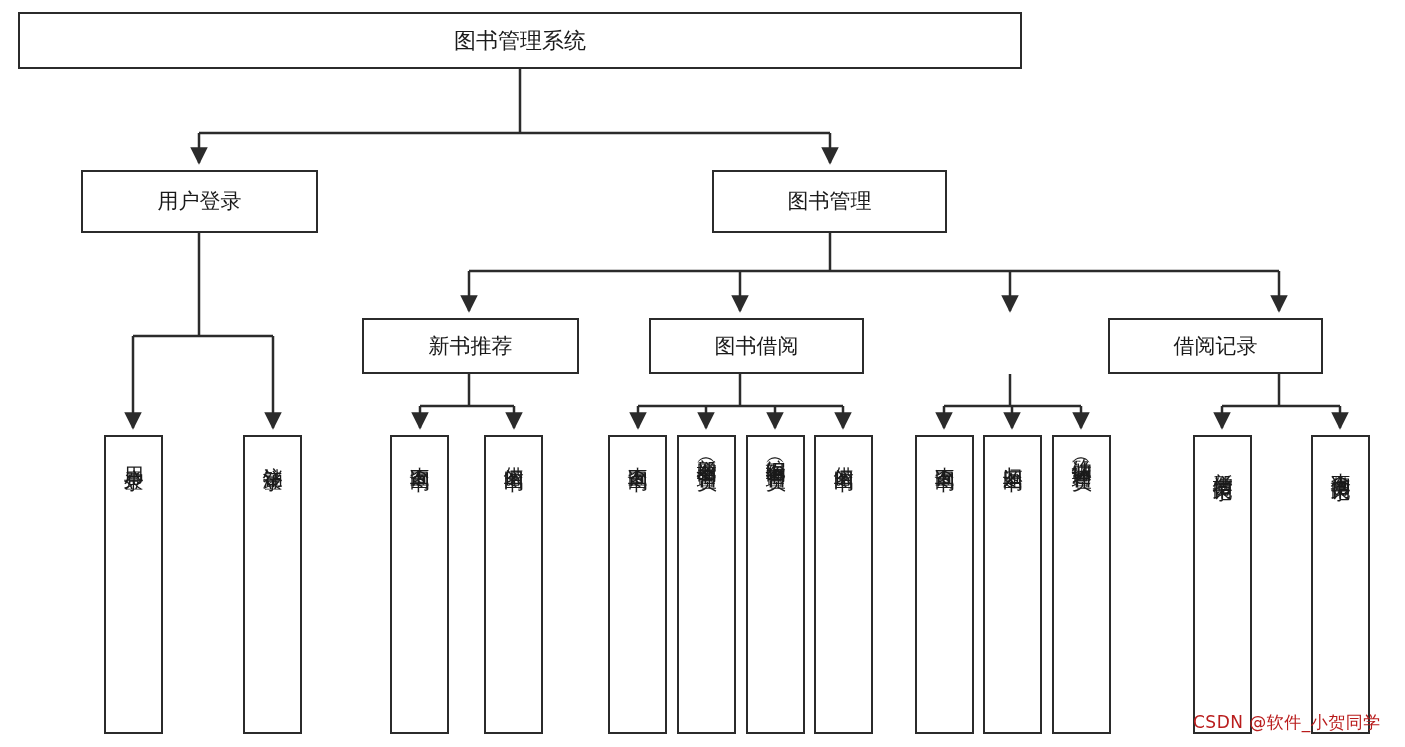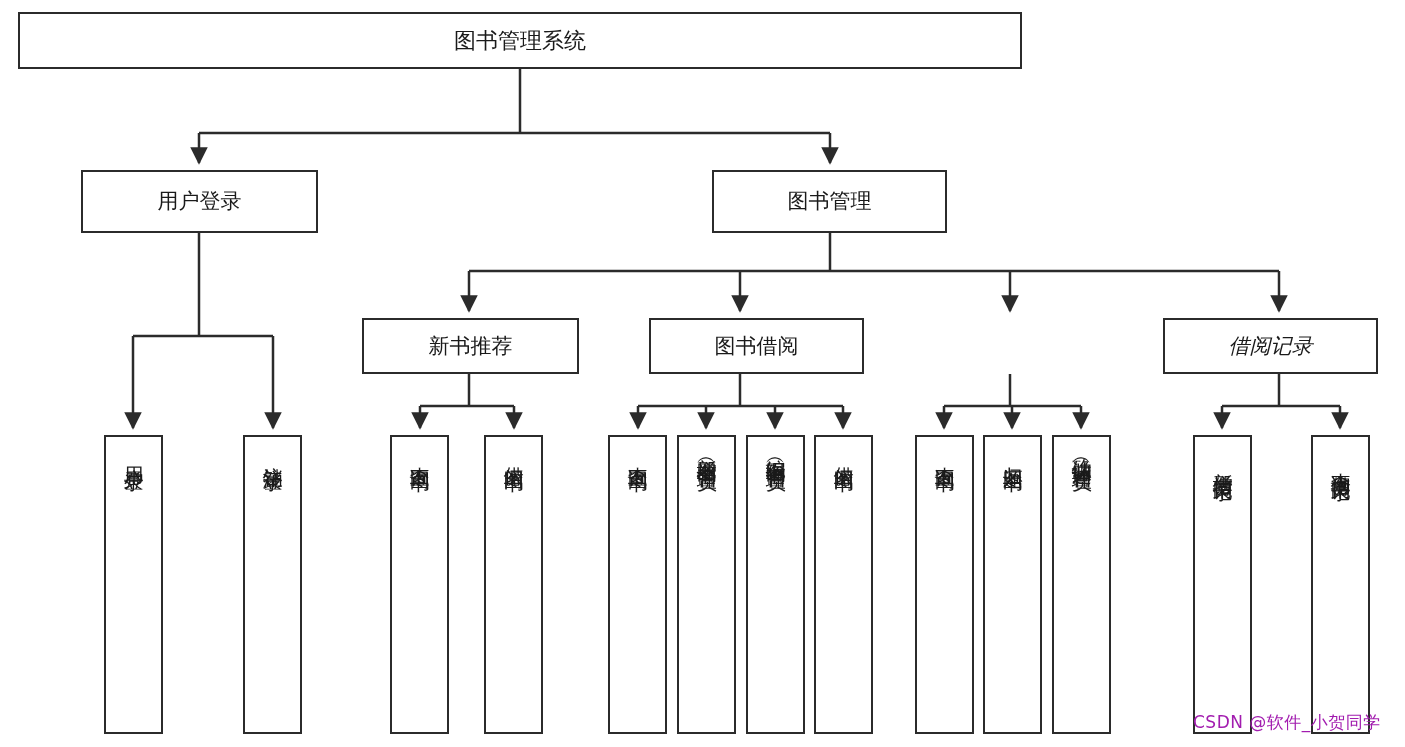--- a/index.html
+++ b/index.html
@@ -57,21 +57,21 @@
   .v-box {
     align-items: flex-start;
     justify-content: center;
     padding-top: 14px;
   }
   .watermark {
     position: absolute;
     left: 1193px;
     top: 711px;
     font-size: 17px;
-    color: #a21caf;
+    color: #b91c1c;
     white-space: nowrap;
     letter-spacing: 0.5px;
   }
 </style>
 </head>
 <body>
 
 <div id="diagram-root">
 
   <svg id="tree-svg" viewBox="0 0 1405 747" xmlns="http://www.w3.org/2000/svg">
@@ -139,21 +139,21 @@
 
   <div class="node-box" style="left:712px; top:170px; width:235px; height:63px;">
     <span class="node-label h-label">图书管理</span>
   </div>
 
   <div class="node-box" style="left:633px; top:318px; width:215px; height:56px;margin-left:16px;">
     <span class="node-label h-label">图书借阅</span>
   </div>
 
 
-  <div class="node-box" style="left:1163px; top:318px; width:215px; height:56px;font-style:italic;">
+  <div class="node-box" style="left:1108px; top:318px; width:215px; height:56px;">
     <span class="node-label h-label">借阅记录</span>
   </div>
 
   <div class="node-box v-box" style="left:104px; top:435px; width:59px; height:299px;">
     <span class="node-label">用户登录</span>
   </div>
 
   <div class="node-box v-box" style="left:243px; top:435px; width:59px; height:299px;">
     <span class="node-label">注销登录</span>
   </div>

